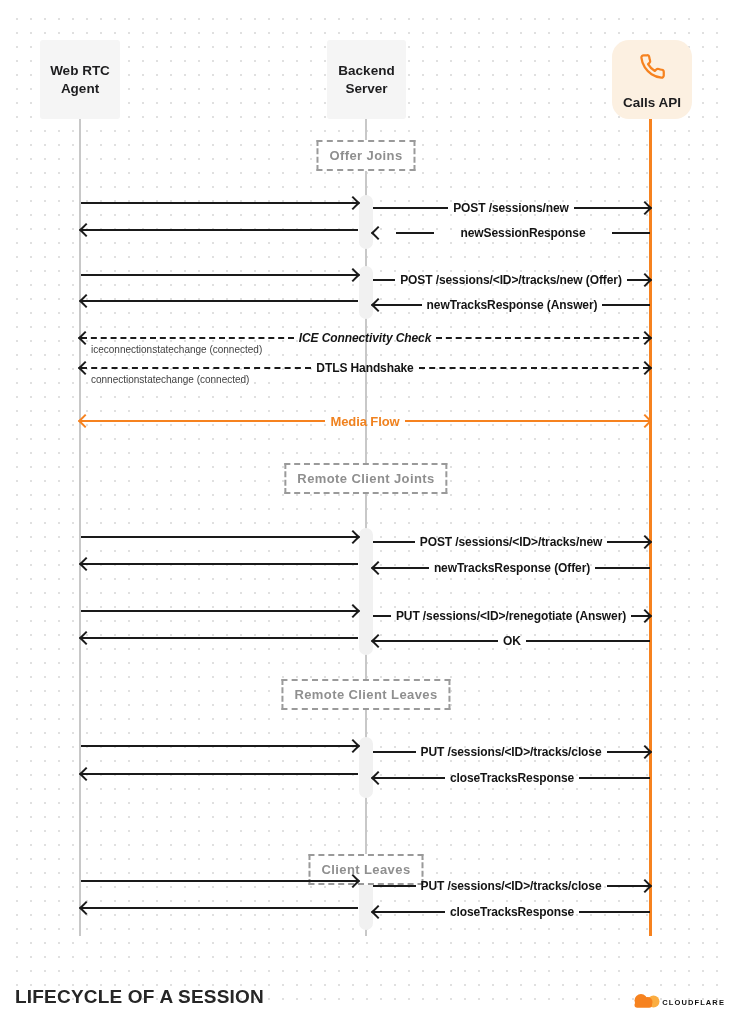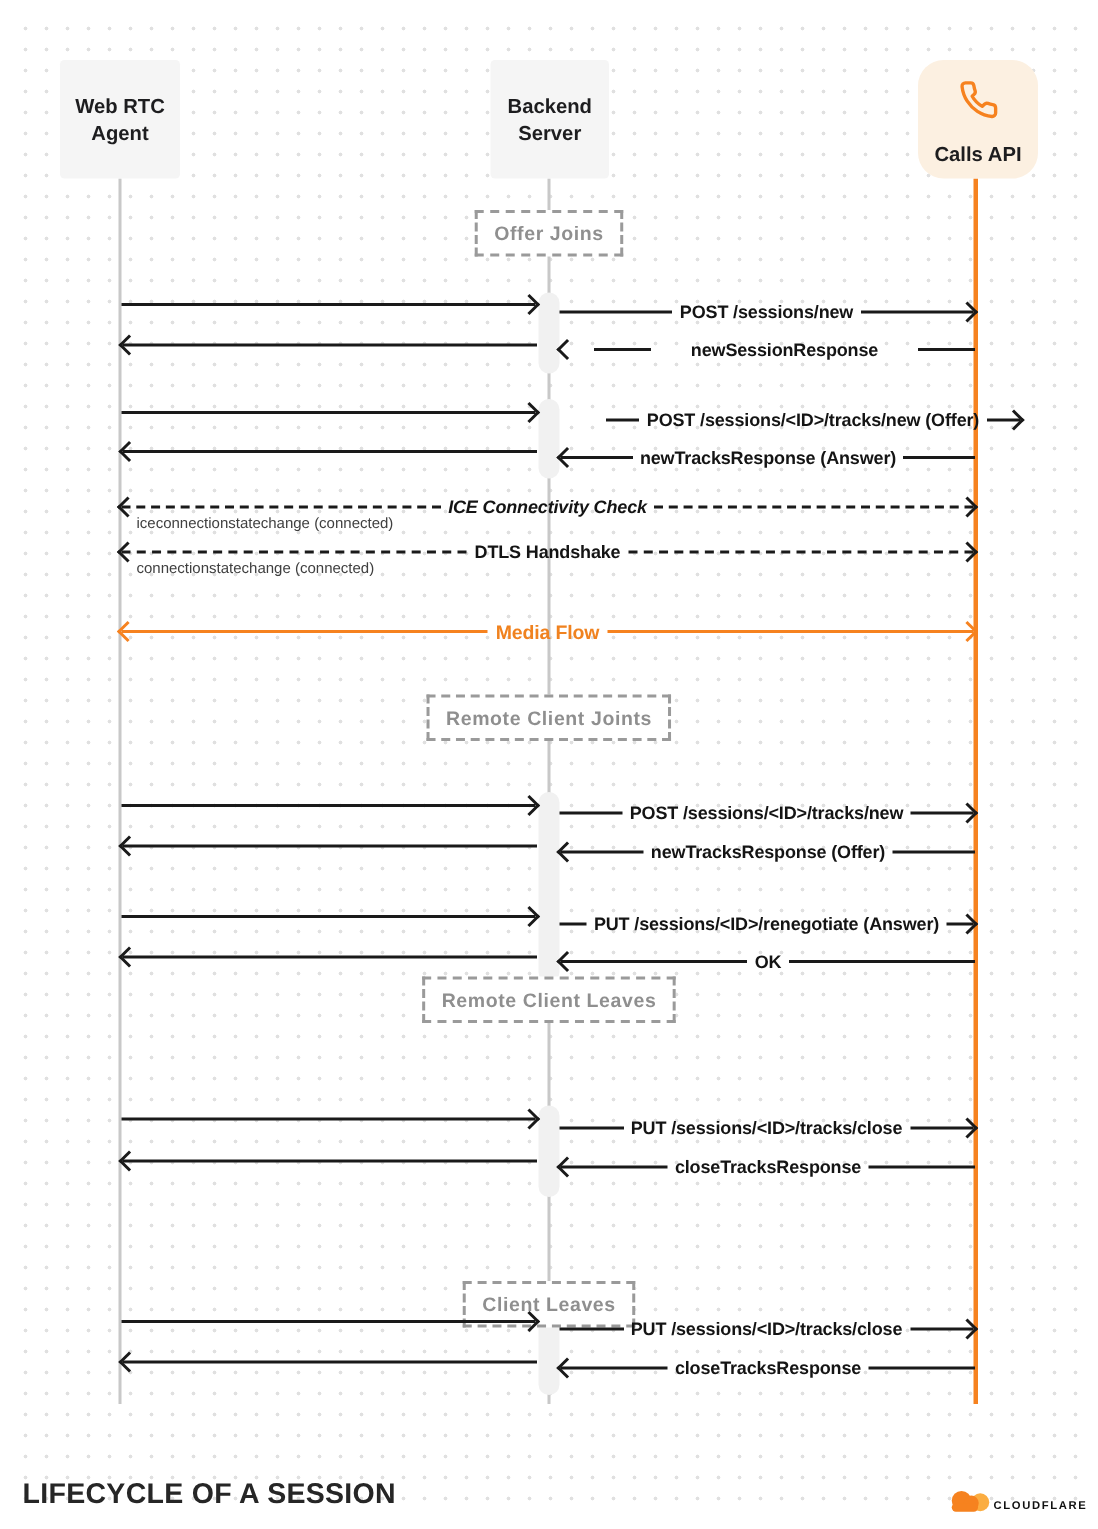--- a/index.html
+++ b/index.html
@@ -73,21 +73,21 @@
     <span>
       <svg width="27" height="27" viewBox="0 0 24 24" fill="none" stroke="#F6821F" stroke-width="2" stroke-linecap="round" stroke-linejoin="round">
         <path d="M22 16.92v3a2 2 0 0 1-2.18 2 19.79 19.79 0 0 1-8.63-3.07 19.5 19.5 0 0 1-6-6 19.79 19.79 0 0 1-3.07-8.67A2 2 0 0 1 4.11 2h3a2 2 0 0 1 2 1.72 12.84 12.84 0 0 0 .7 2.81 2 2 0 0 1-.45 2.11L8.09 9.91a16 16 0 0 0 6 6l1.27-1.27a2 2 0 0 1 2.11-.45 12.84 12.84 0 0 0 2.81.7A2 2 0 0 1 22 16.92z"></path>
       </svg>
     </span>
     <div class="alabel">Calls API</div>
   </div>
 
   <div class="phase" style="top:140px;">Offer Joins</div>
   <div class="phase" style="top:463px;">Remote Client Joints</div>
-  <div class="phase" style="top:651px;text-align:right;">Remote Client Leaves</div>
+  <div class="phase" style="top:679px;text-align:right;">Remote Client Leaves</div>
   <div class="phase" style="top:819px;margin-top:35px;">Client Leaves</div>
 
   <div class="msg span-left" style="top:196px;">
     <div class="ln"></div>
       <div class="h hr"></div>
   </div>
   <div class="msg span-right" style="top:201px;">
     <div class="ln"></div>
     <span class="mlbl">POST /sessions/new</span>
     <div class="ln"></div>
@@ -101,21 +101,21 @@
   </div>
   <div class="msg span-left" style="top:223px;">
     <div class="h hl"></div>
       <div class="ln"></div>
   </div>
 
   <div class="msg span-left" style="top:268px;">
     <div class="ln"></div>
       <div class="h hr"></div>
   </div>
-  <div class="msg span-right" style="top:273px;padding-left:31px;">
+  <div class="msg span-right" style="top:273px;">
     <div class="ln"></div>
     <span class="mlbl">POST /sessions/&lt;ID&gt;/tracks/new (Offer)</span>
     <div class="ln"></div>
       <div class="h hr"></div>
   </div>
   <div class="msg span-right" style="top:298px;">
     <div class="h hl"></div>
       <div class="ln"></div>
     <span class="mlbl">newTracksResponse (Answer)</span>
     <div class="ln"></div>

